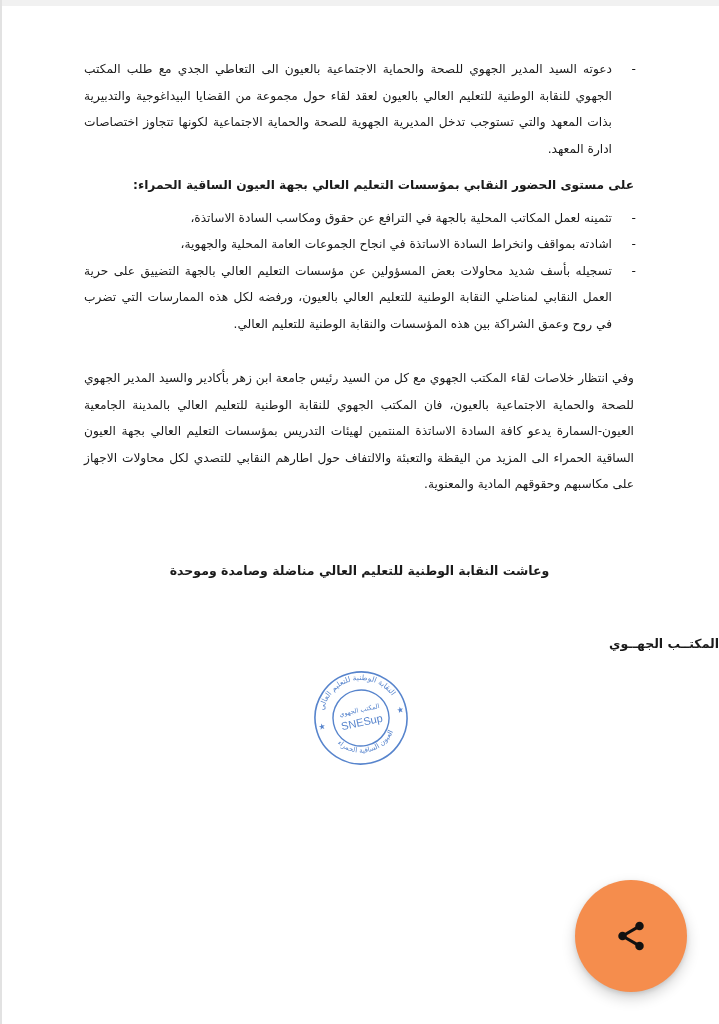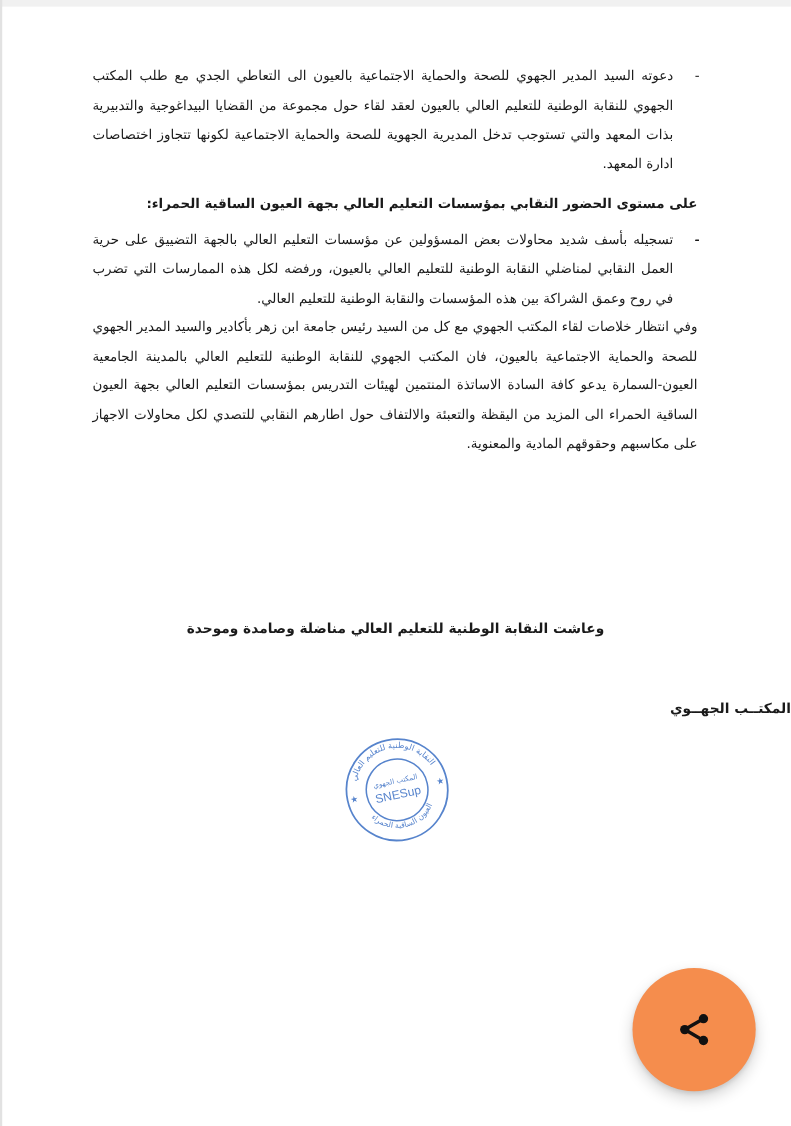--- a/index.html
+++ b/index.html
@@ -56,21 +56,21 @@
     }
     .bullets-1 { margin-top: 0; }
     .heading {
       font-weight: bold;
       font-size: 12.2px;
       margin-top: 10px;
       margin-bottom: 6px;
     }
     .bullets-2 .bullet { }
     .closing-para {
-      margin-top: 0;
+      margin-top: 28px;
     }
     .slogan {
       position: absolute;
       left: 0; right: 0;
       top: 563px;
       text-align: center;
       direction: rtl;
       font-weight: bold;
       font-size: 12.5px;
     }
@@ -119,23 +119,25 @@
       <span class="dash">-</span>
       <span>دعوته السيد المدير الجهوي للصحة والحماية الاجتماعية بالعيون الى التعاطي الجدي مع طلب المكتب الجهوي للنقابة الوطنية للتعليم العالي بالعيون لعقد لقاء حول مجموعة من القضايا البيداغوجية والتدبيرية بذات المعهد والتي تستوجب تدخل المديرية الجهوية للصحة والحماية الاجتماعية   لكونها تتجاوز اختصاصات ادارة المعهد.</span>
     </li>
   </ul>
 
   <div class="heading">على مستوى الحضور النقابي بمؤسسات التعليم العالي بجهة العيون الساقية الحمراء:</div>
 
   <ul class="bullets bullets-2">
     <li class="bullet">
       <span class="dash">-</span>
+      <span>تثمينه لعمل المكاتب المحلية بالجهة في الترافع عن حقوق ومكاسب السادة الاساتذة،</span>
     </li>
     <li class="bullet">
       <span class="dash">-</span>
+      <span>اشادته بمواقف وانخراط السادة الاساتذة في انجاح الجموعات العامة المحلية والجهوية،</span>
     </li>
     <li class="bullet">
       <span class="dash">-</span>
       <span>تسجيله بأسف شديد محاولات بعض المسؤولين عن مؤسسات التعليم العالي بالجهة التضييق على حرية العمل النقابي لمناضلي النقابة الوطنية للتعليم العالي بالعيون، ورفضه لكل هذه الممارسات التي تضرب في روح وعمق الشراكة بين هذه المؤسسات والنقابة الوطنية للتعليم العالي.</span>
     </li>
   </ul>
 
   <p class="closing-para" style="margin-bottom:0;">وفي انتظار خلاصات لقاء المكتب الجهوي مع كل من السيد رئيس جامعة ابن زهر بأكادير والسيد المدير الجهوي للصحة والحماية الاجتماعية بالعيون، فان المكتب الجهوي للنقابة الوطنية للتعليم العالي بالمدينة الجامعية العيون-السمارة يدعو كافة السادة الاساتذة المنتمين لهيئات التدريس بمؤسسات التعليم العالي بجهة العيون الساقية الحمراء الى المزيد من اليقظة والتعبئة والالتفاف حول اطارهم النقابي للتصدي لكل محاولات الاجهاز على مكاسبهم وحقوقهم المادية والمعنوية.</p>
 </div>
 

